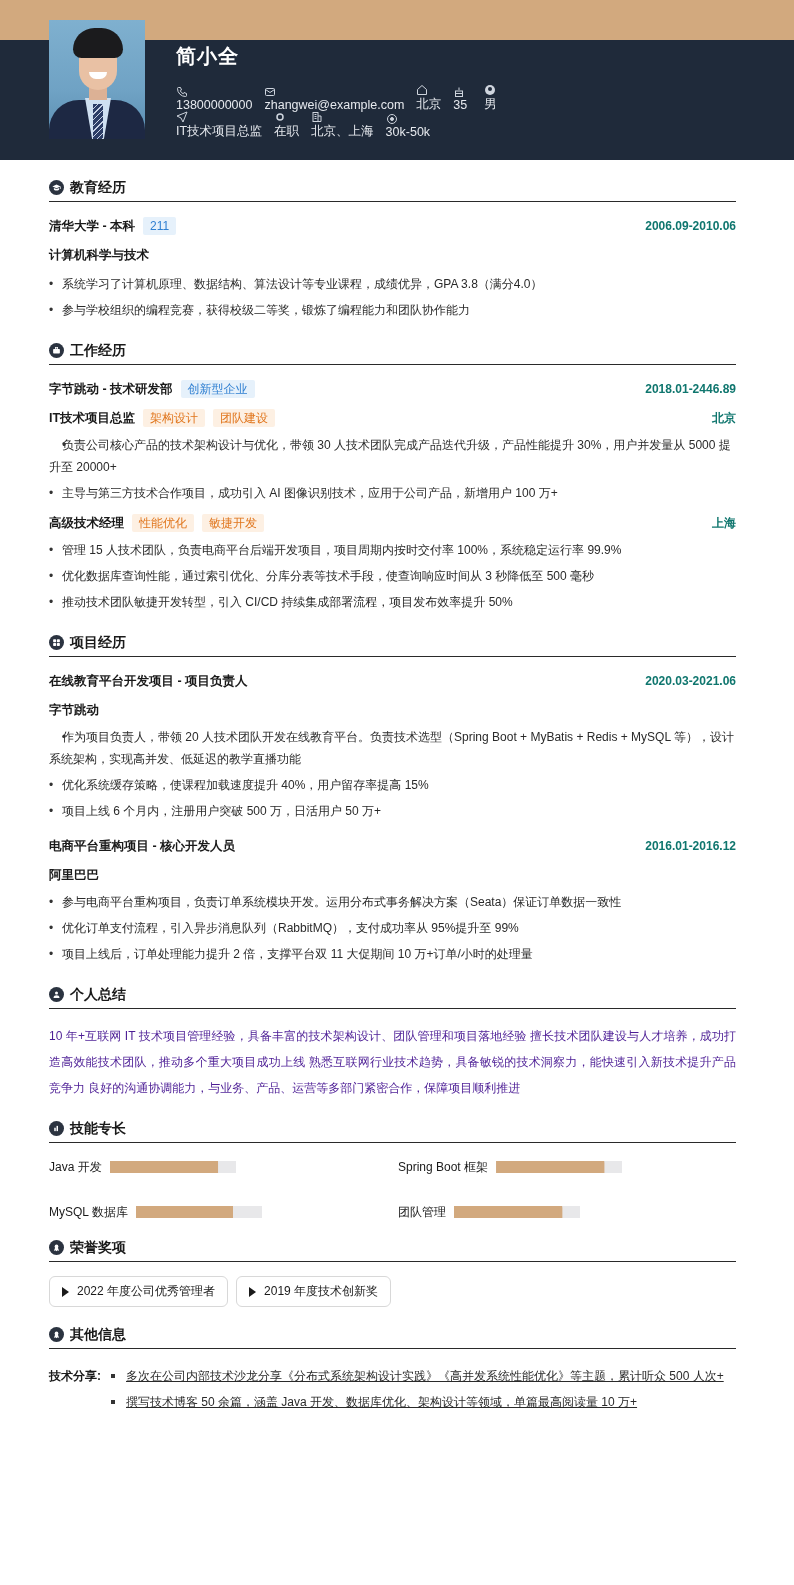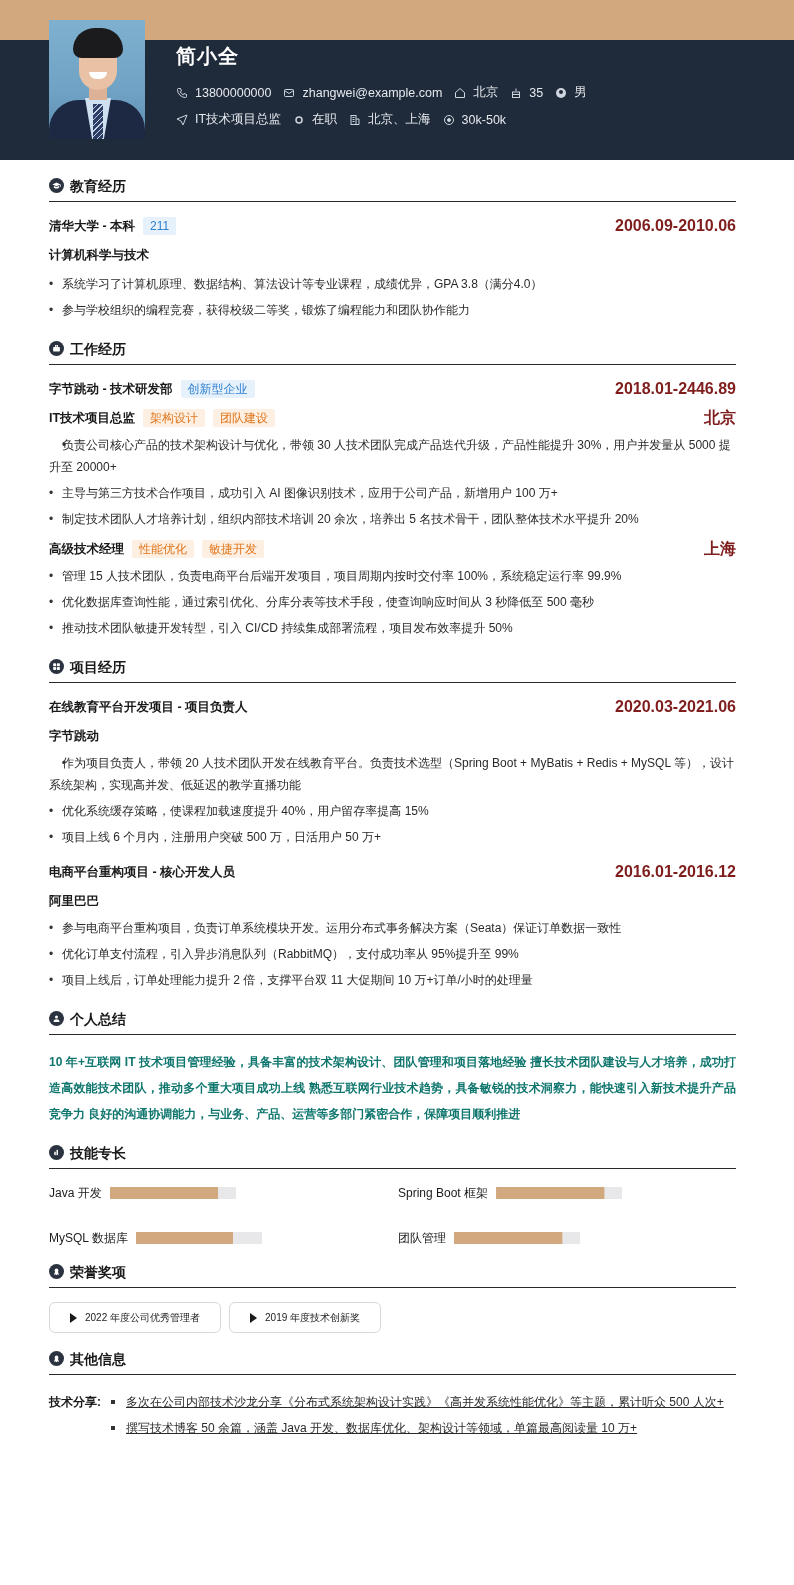--- a/index.html
+++ b/index.html
@@ -12,56 +12,56 @@
   .photo .smile { position: absolute; left: 40px; top: 52px; width: 18px; height: 7px; border-radius: 0 0 9px 9px; background: #ffffff; }
   .photo .neck { position: absolute; left: 40px; top: 66px; width: 18px; height: 14px; background: #dcb195; }
   .photo .suit { position: absolute; left: 0; top: 80px; width: 96px; height: 45px; border-radius: 30px 30px 0 0; background: #1d2843; }
   .photo .shirt { position: absolute; left: 36px; top: 78px; width: 26px; height: 45px; background: #cfe0f1; clip-path: polygon(0 0, 100% 0, 70% 100%, 30% 100%); }
   .photo .tie { position: absolute; left: 44px; top: 84px; width: 10px; height: 38px; background: repeating-linear-gradient(135deg, #2c3d66 0 3px, #c9d3e6 3px 4px); }
 
   .name { position: absolute; left: 176px; top: 43px; font-size: 20px; font-weight: bold; color: #ffffff; letter-spacing: 1px; }
   .info-row { position: absolute; left: 176px; display: flex; align-items: center; font-size: 12.5px; color: #e6e9ee; }
   .info-row.r1 { top: 84px; }
   .info-row.r2 { top: 111px; }
-  .info-item { display: flex; align-items: center; margin-right: 12px; }
+  .info-item { display: flex; margin-right: 12px; flex-direction: column; }
   .info-item .ic { width: 12px; height: 12px; margin-right: 7px; display: inline-flex; align-items: center; justify-content: center; color: #cfd5de; }
   .info-item .ic svg { width: 12px; height: 12px; }
 
   .content { position: absolute; left: 49px; top: 160px; width: 687px; }
   .section { position: relative; }
-  .sec-head { display: flex; height: 24px; border-bottom: 1.5px solid #2a2a2a; padding-bottom: 4px; margin-bottom: 14px; }
+  .sec-head { display: flex; align-items: center; height: 24px; border-bottom: 1.5px solid #2a2a2a; padding-bottom: 4px; margin-bottom: 14px; }
   .sec-icon { width: 15px; height: 15px; border-radius: 50%; background: #2b3340; margin-right: 6px; display: inline-flex; align-items: center; justify-content: center; }
   .sec-icon svg { width: 9px; height: 9px; }
   .sec-title { font-size: 14px; font-weight: bold; color: #1a1a1a; }
 
   .row { display: flex; justify-content: space-between; align-items: center; height: 20px; }
   .row-left { display: flex; align-items: center; }
   .bold { font-size: 12.5px; font-weight: bold; color: #1a1a1a; }
-  .date { font-size: 16px; font-weight: bold; color: #7f1d1d; }
+  .date { font-size: 12px; font-weight: bold; color: #0f766e; }
   .tag { font-size: 12px; padding: 1px 7px; border-radius: 2px; margin-left: 8px; line-height: 16px; }
   .tag.blue { background: #e6f1fb; color: #2f7fd1; }
   .tag.orange { background: #fdf0e3; color: #e0751c; }
 
   ul.bullets { list-style: none; }
   ul.bullets li { position: relative; font-size: 12px; color: #2a2a2a; line-height: 22px; padding-left: 13px; text-indent: 0; }
   ul.bullets li::before { content: "•"; position: absolute; left: 0; top: 0; color: #333; }
   ul.bullets li.wrap { padding-left: 0; text-indent: 13px; }
   ul.bullets li.wrap::before { left: 0; }
 
-  .summary { font-size: 12px; color: #0f766e; line-height: 26px; text-align: justify; font-weight: bold; }
+  .summary { font-size: 12px; color: #4c1d95; line-height: 26px; text-align: justify; }
 
   .skills { display: grid; grid-template-columns: 349px 338px; row-gap: 25px; }
   .skill { display: flex; align-items: center; height: 20px; }
   .skill-label { font-size: 12px; color: #1a1a1a; margin-right: 8px; white-space: nowrap; }
   .skill-bar { position: relative; width: 126px; height: 12px; background: #e8e8ea; }
   .skill-fill { position: absolute; left: 0; top: 0; height: 12px; background: #d2a97e; clip-path: polygon(0 0, 100% 0, 100% 100%, 0 100%); }
   .skill-fill::after { content: ""; position: absolute; right: -4px; top: 0; width: 8px; height: 12px; background: #d2a97e; clip-path: polygon(0 0, 50% 0, 100% 100%, 0 100%); }
 
   .awards { display: flex; }
-  .award { display: flex; align-items: center; height: 31px; padding: 0 20px; border: 1px solid #d8d8d8; border-radius: 6px; margin-right: 8px; font-size: 10px; color: #1a1a1a; background: #fff; }
+  .award { display: flex; align-items: center; height: 31px; padding: 0 12px; border: 1px solid #d8d8d8; border-radius: 6px; margin-right: 8px; font-size: 12px; color: #1a1a1a; background: #fff; }
   .award .tri { width: 0; height: 0; border-left: 7px solid #1a1a1a; border-top: 5px solid transparent; border-bottom: 5px solid transparent; margin-right: 8px; }
 
   .other-row { display: flex; }
   .other-label { font-size: 12px; font-weight: bold; color: #1a1a1a; width: 58px; line-height: 26px; white-space: nowrap; }
   .other-list { list-style: none; }
   .other-list li { position: relative; font-size: 12px; color: #2a2a2a; line-height: 26px; padding-left: 19px; text-decoration: underline; }
   .other-list li::before { content: ""; position: absolute; left: 4px; top: 11px; width: 4px; height: 4px; background: #333; }
 </style>
 </head>
 <body>
@@ -214,21 +214,20 @@
       <div class="row-left">
         <span class="bold">IT技术项目总监</span>
         <span class="tag orange">架构设计</span>
         <span class="tag orange">团队建设</span>
       </div>
       <span class="date">北京</span>
     </div>
     <ul class="bullets" style="margin-top:6px;">
       <li class="wrap" style="margin-bottom:4px;">负责公司核心产品的技术架构设计与优化，带领 30 人技术团队完成产品迭代升级，产品性能提升 30%，用户并发量从 5000 提升至 20000+</li>
       <li style="margin-bottom:4px;">主导与第三方技术合作项目，成功引入 AI 图像识别技术，应用于公司产品，新增用户 100 万+</li>
-      <li>制定技术团队人才培养计划，组织内部技术培训 20 余次，培养出 5 名技术骨干，团队整体技术水平提升 20%</li>
     </ul>
 
     <div class="row" style="margin-top:9px;">
       <div class="row-left">
         <span class="bold">高级技术经理</span>
         <span class="tag orange">性能优化</span>
         <span class="tag orange">敏捷开发</span>
       </div>
       <span class="date">上海</span>
     </div>

